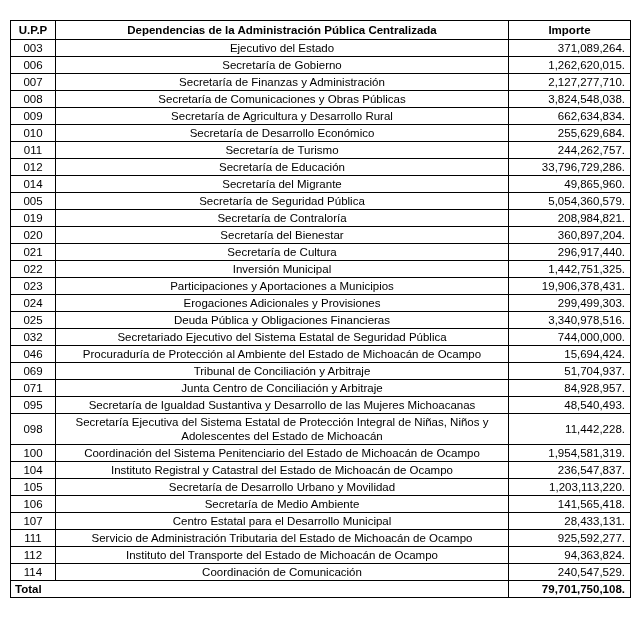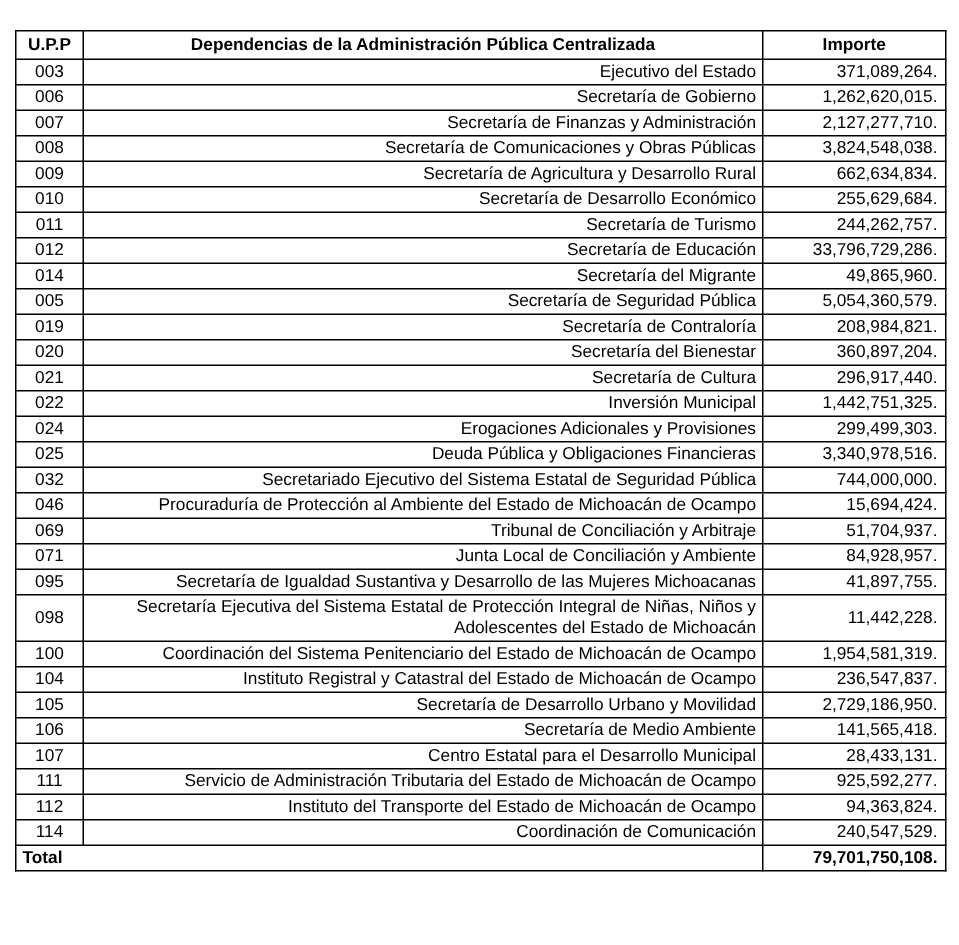--- a/index.html
+++ b/index.html
@@ -32,21 +32,21 @@
   .budget-table thead th {
     font-weight: bold;
     text-align: center;
     padding: 2px 4px;
   }
   td.upp {
     text-align: center;
     margin-left: 30px;
   }
   td.dep {
-    text-align: right;
+    text-align: center;
   }
   td.num {
     text-align: right;
     padding-right: 5px;
     white-space: nowrap;
   }
   tfoot td {
     font-weight: bold;
   }
   tfoot td.total-label {
@@ -135,20 +135,25 @@
           <td class="upp">021</td>
           <td class="dep">Secretaría de Cultura</td>
           <td class="num">296,917,440.</td>
         </tr>
         <tr>
           <td class="upp">022</td>
           <td class="dep">Inversión Municipal</td>
           <td class="num">1,442,751,325.</td>
         </tr>
         <tr>
+          <td class="upp">023</td>
+          <td class="dep">Participaciones y Aportaciones a Municipios</td>
+          <td class="num">19,906,378,431.</td>
+        </tr>
+        <tr>
           <td class="upp">024</td>
           <td class="dep">Erogaciones Adicionales y Provisiones</td>
           <td class="num">299,499,303.</td>
         </tr>
         <tr>
           <td class="upp">025</td>
           <td class="dep">Deuda Pública y Obligaciones Financieras</td>
           <td class="num">3,340,978,516.</td>
         </tr>
         <tr>
@@ -161,47 +166,47 @@
           <td class="dep">Procuraduría de Protección al Ambiente del Estado de Michoacán de Ocampo</td>
           <td class="num">15,694,424.</td>
         </tr>
         <tr>
           <td class="upp">069</td>
           <td class="dep">Tribunal de Conciliación y Arbitraje</td>
           <td class="num">51,704,937.</td>
         </tr>
         <tr>
           <td class="upp">071</td>
-          <td class="dep">Junta Local de Conciliación y Ambiente</td>
+          <td class="dep">Junta Centro de Conciliación y Arbitraje</td>
           <td class="num">84,928,957.</td>
         </tr>
         <tr>
           <td class="upp">095</td>
           <td class="dep">Secretaría de Igualdad Sustantiva y Desarrollo de las Mujeres Michoacanas</td>
-          <td class="num">41,897,755.</td>
+          <td class="num">48,540,493.</td>
         </tr>
         <tr>
           <td class="upp">098</td>
           <td class="dep">Secretaría Ejecutiva del Sistema Estatal de Protección Integral de Niñas, Niños y Adolescentes del Estado de Michoacán</td>
           <td class="num">11,442,228.</td>
         </tr>
         <tr>
           <td class="upp">100</td>
           <td class="dep">Coordinación del Sistema Penitenciario del Estado de Michoacán de Ocampo</td>
           <td class="num">1,954,581,319.</td>
         </tr>
         <tr>
           <td class="upp">104</td>
           <td class="dep">Instituto Registral y Catastral del Estado de Michoacán de Ocampo</td>
           <td class="num">236,547,837.</td>
         </tr>
         <tr>
           <td class="upp">105</td>
           <td class="dep">Secretaría de Desarrollo Urbano y Movilidad</td>
-          <td class="num">2,729,186,950.</td>
+          <td class="num">1,203,113,220.</td>
         </tr>
         <tr>
           <td class="upp">106</td>
           <td class="dep">Secretaría de Medio Ambiente</td>
           <td class="num">141,565,418.</td>
         </tr>
         <tr>
           <td class="upp">107</td>
           <td class="dep">Centro Estatal para el Desarrollo Municipal</td>
           <td class="num">28,433,131.</td>

